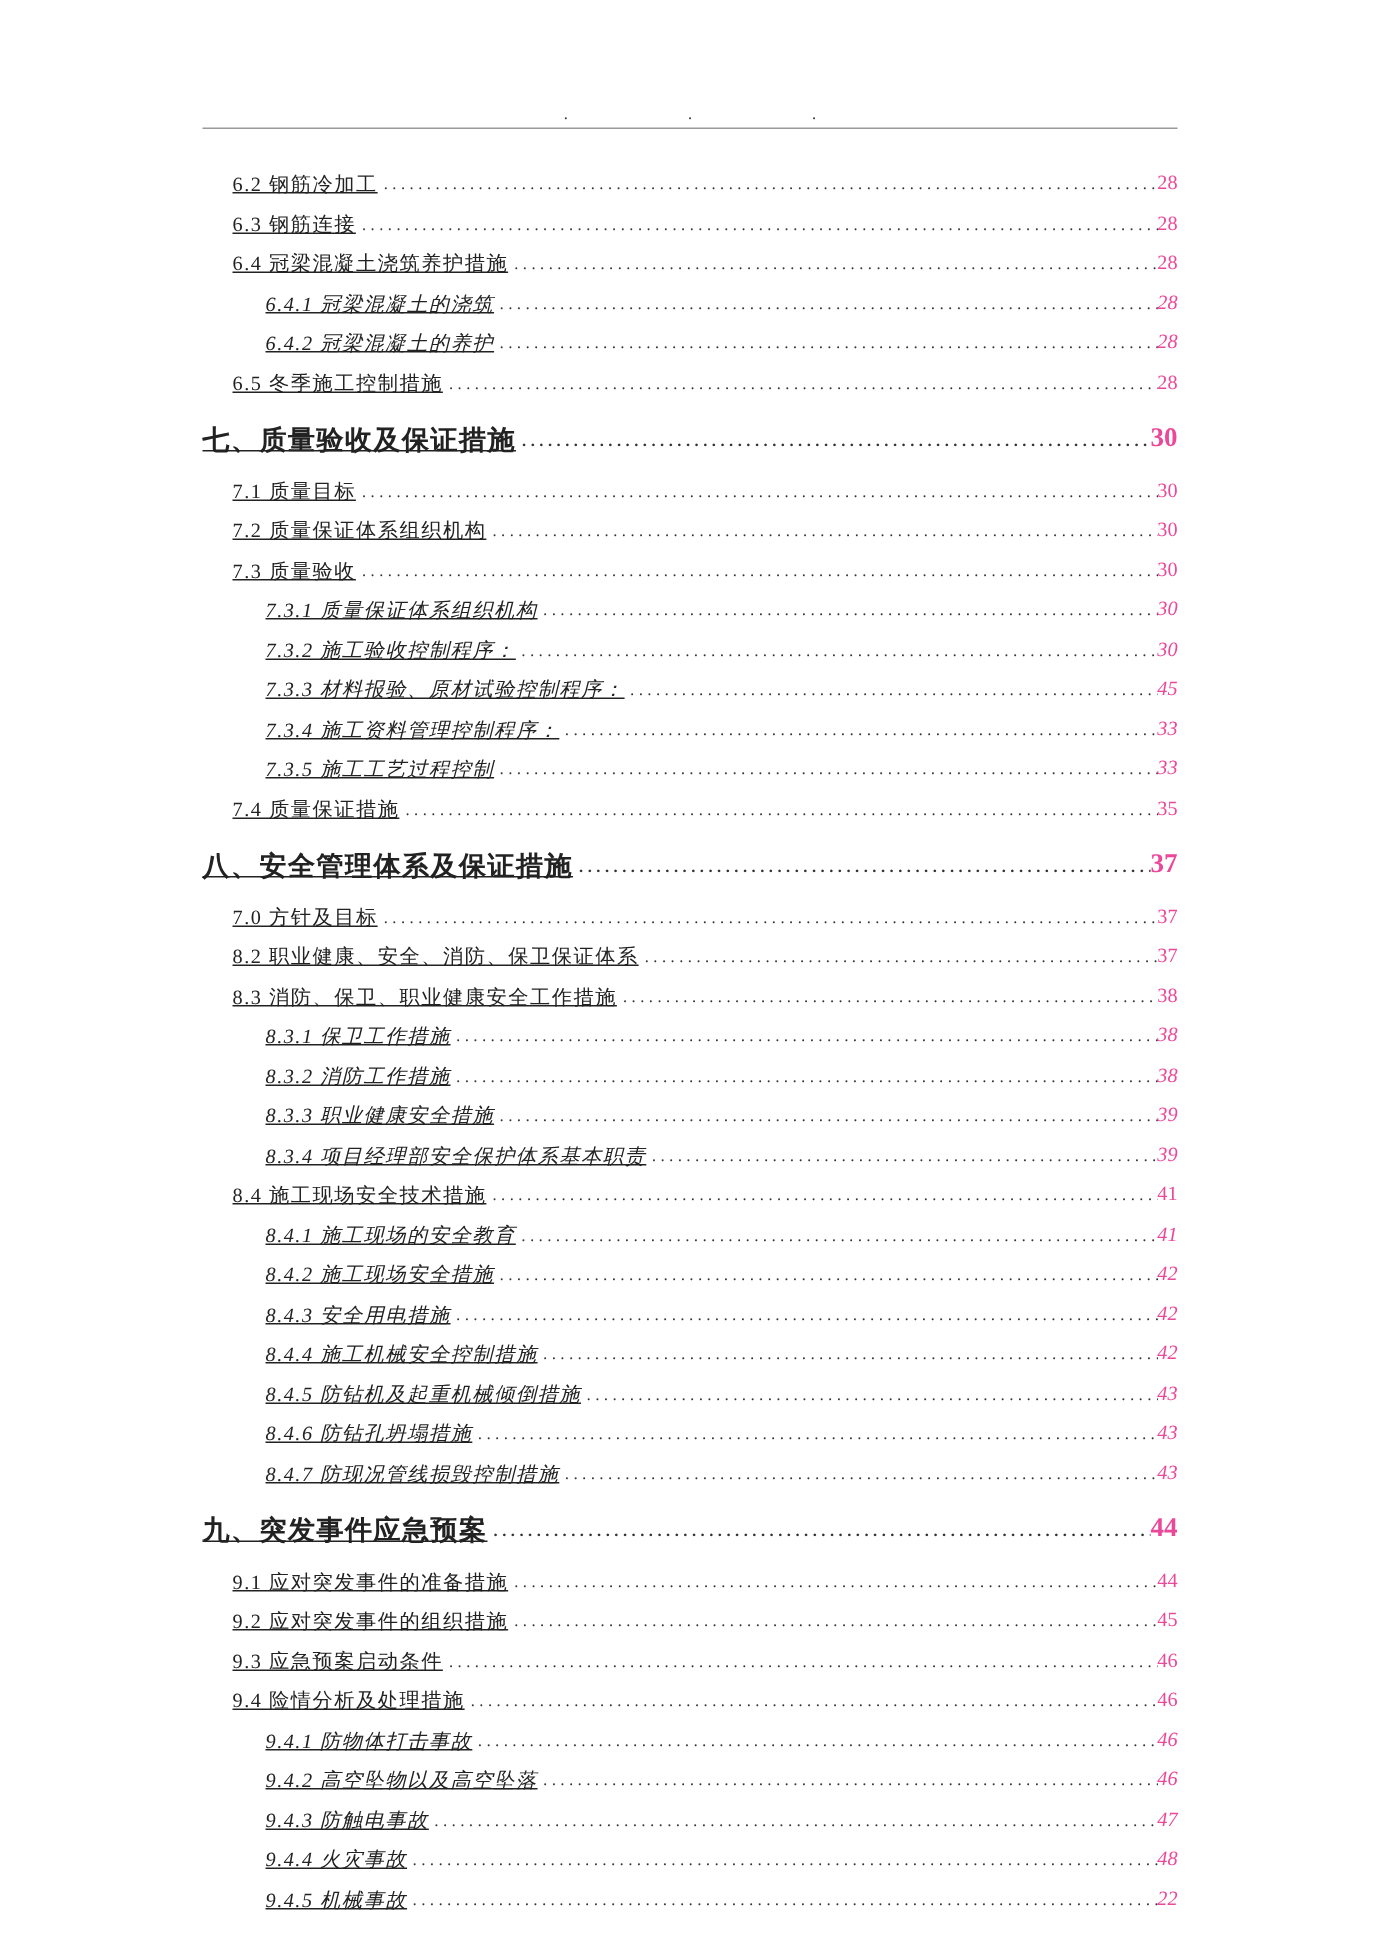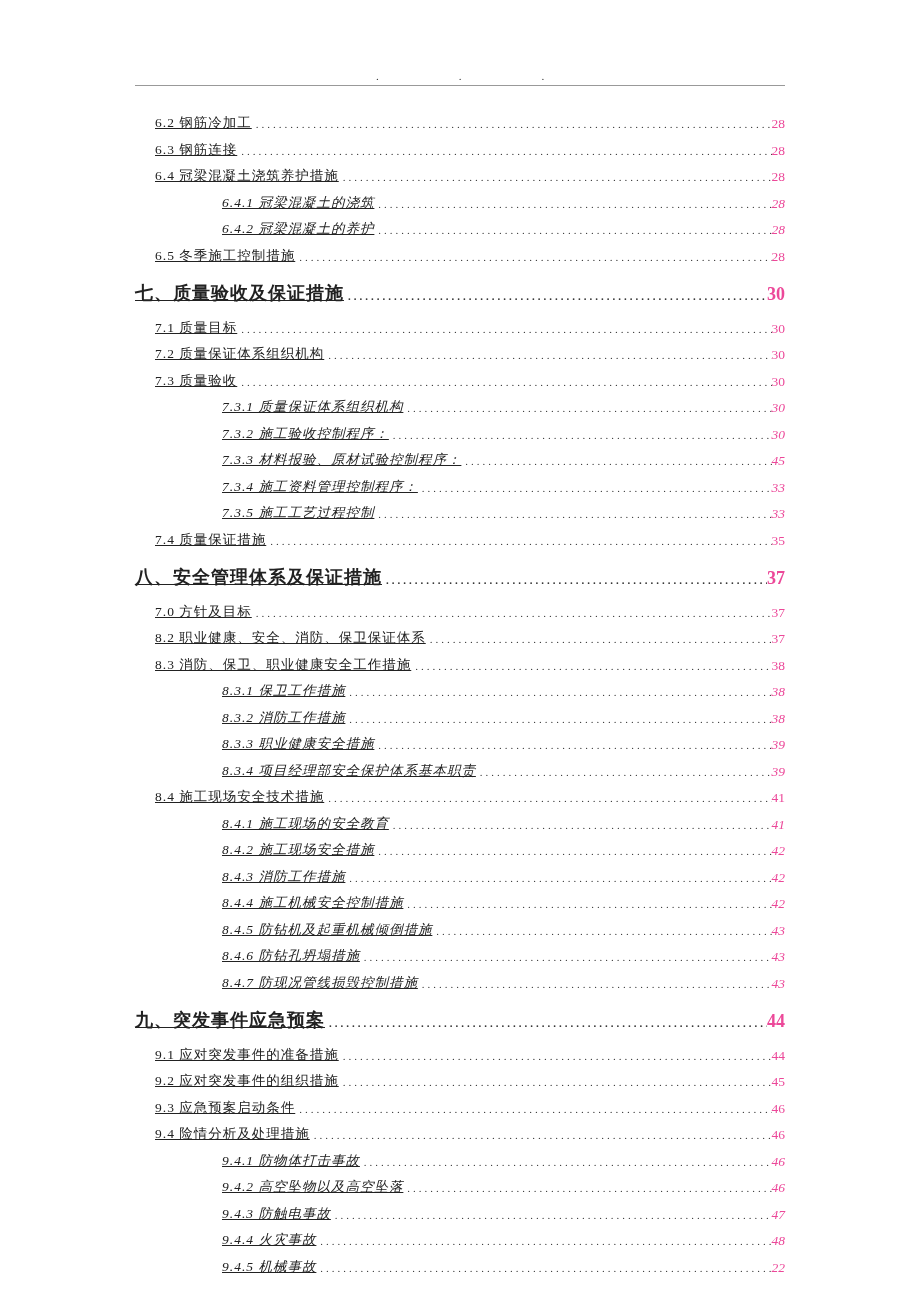--- a/index.html
+++ b/index.html
@@ -20,21 +20,21 @@
       letter-spacing: 80px;
       padding-left: 80px;
       margin-bottom: 3px;
     }
     .hr-line {
       border-top: 1px solid #999;
       margin-bottom: 28px;
     }
     .toc-row {
       display: flex;
-      align-items: flex-end;
+      align-items: flex-start;
       font-size: 13.5px;
       color: #222;
       margin-bottom: 8.5px;
       white-space: nowrap;
     }
     .toc-row.h1 {
       font-size: 18px;
       font-weight: bold;
       margin-top: 16px;
       margin-bottom: 14px;
@@ -45,21 +45,20 @@
     .toc-row.h3 {
       padding-left: 42px;
       font-style: italic;
     }
     .title-text {
       text-decoration: underline;
       letter-spacing: 1px;
     }
     .toc-row.h3 .title-text {
       font-style: italic;
-      margin-left: 45px;
     }
     .toc-row.h3 .pagenum {
       font-style: italic;
     }
     .dots {
       flex: 1;
       overflow: hidden;
       padding: 0 4px;
       color: #333;
     }
@@ -215,21 +214,21 @@
       <span class="title-text">8.4.1 施工现场的安全教育</span>
       <span class="dots"></span>
       <span class="pagenum">41</span>
     </div>
     <div class="toc-row h3">
       <span class="title-text">8.4.2 施工现场安全措施</span>
       <span class="dots"></span>
       <span class="pagenum">42</span>
     </div>
     <div class="toc-row h3">
-      <span class="title-text">8.4.3 消防工作措施</span>
+      <span class="title-text">8.4.3 安全用电措施</span>
       <span class="dots"></span>
       <span class="pagenum">42</span>
     </div>
     <div class="toc-row h3">
       <span class="title-text">8.4.4 施工机械安全控制措施</span>
       <span class="dots"></span>
       <span class="pagenum">42</span>
     </div>
     <div class="toc-row h3">
       <span class="title-text">8.4.5 防钻机及起重机械倾倒措施</span>

